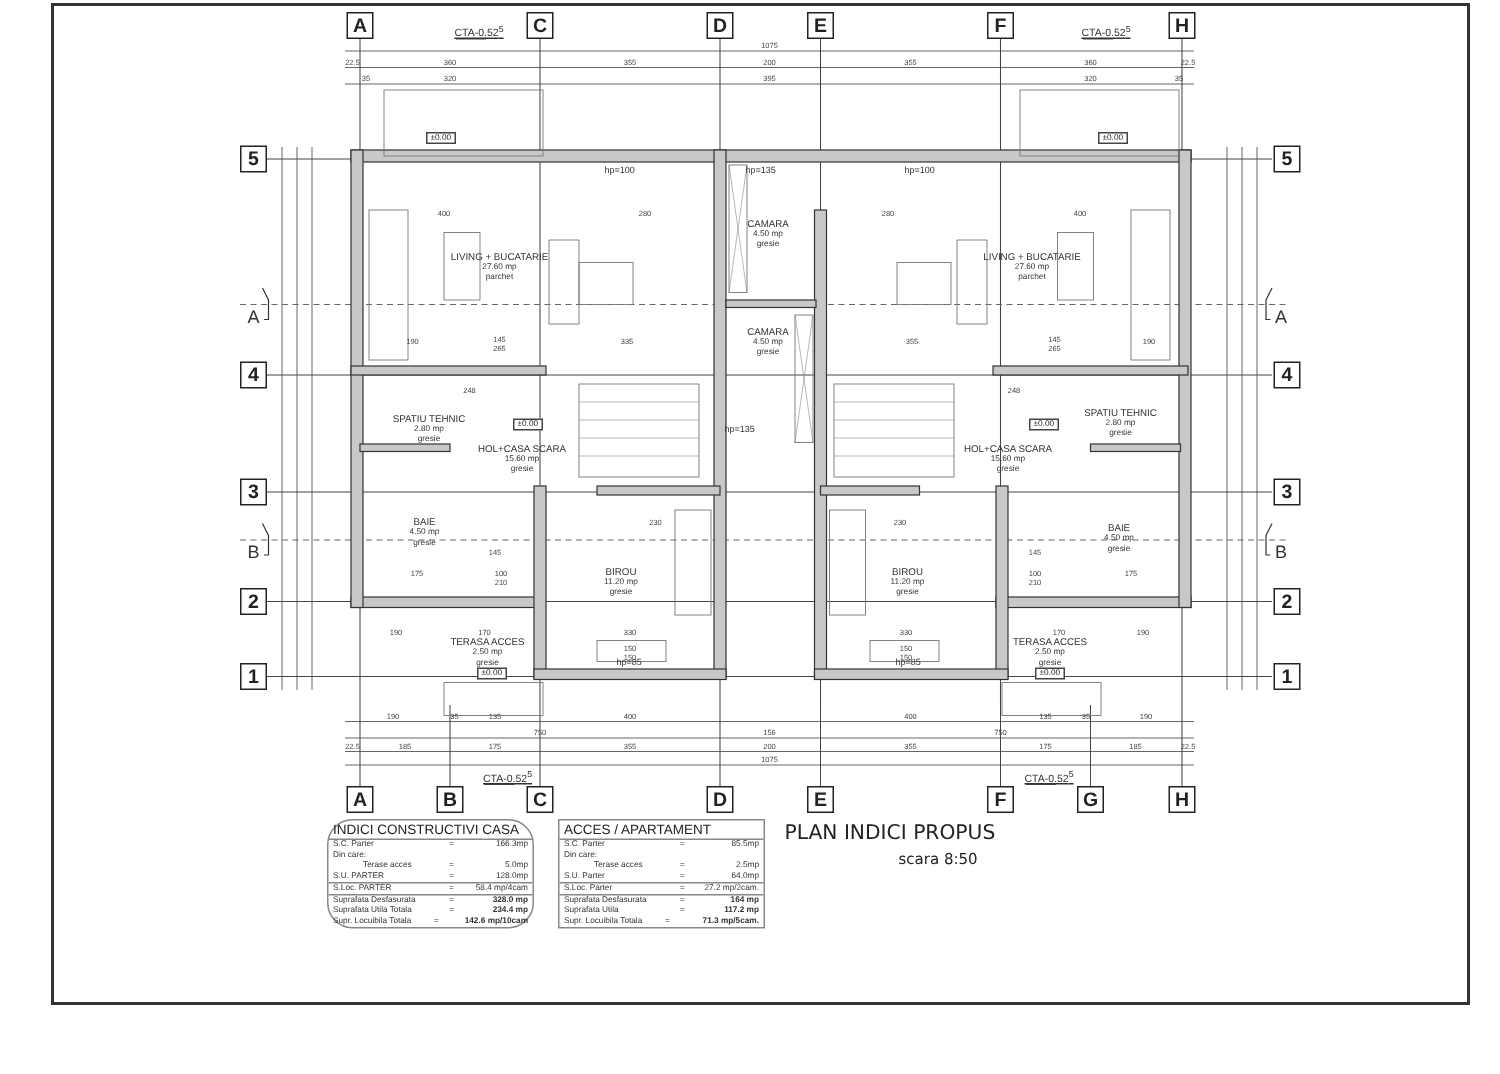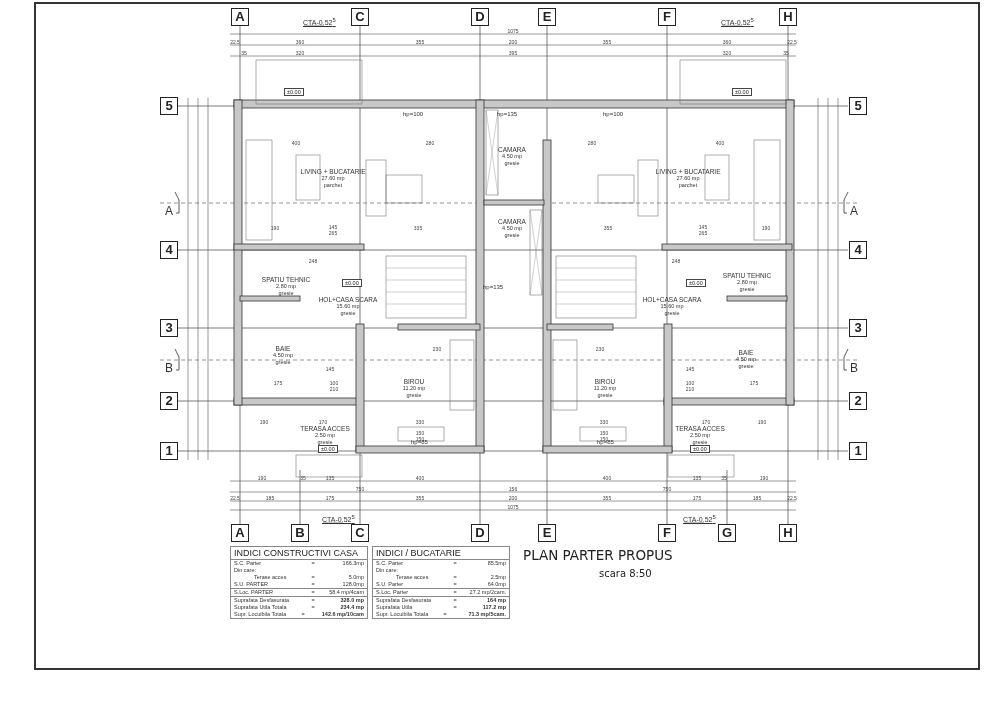--- a/index.html
+++ b/index.html
@@ -343,21 +343,21 @@
     <div class="dim" style="left: 706px; top: 419px;">170</div>
     <div class="dim" style="left: 762px; top: 419px;">190</div>
     <div class="dim" style="left: 420px; top: 419px;">330</div>
     <div class="dim" style="left: 604px; top: 419px;">330</div>
     <div class="dim" style="left: 420px; top: 430px;">150</div>
     <div class="dim" style="left: 420px; top: 436px;">150</div>
     <div class="dim" style="left: 604px; top: 430px;">150</div>
     <div class="dim" style="left: 604px; top: 436px;">150</div>
   </div>
 
-<div class="tbl" style="left:230px;top:546px;width:136px;">
+<div class="tbl" style="left:218px;top:546px;width:136px;border-radius:17px;">
   <div class="title">INDICI CONSTRUCTIVI CASA</div>
   <div class="row">
       <span class="l">S.C. Parter</span>
       <span class="e">=</span>
       <span class="v">166.3mp</span>
     </div>
   <div class="row">
       <span class="l">Din care:</span>
       <span class="e"></span>
       <span class="v"></span>
@@ -388,21 +388,21 @@
       <span class="v">234.4 mp</span>
     </div>
   <div class="row b">
       <span class="l">Supr. Locuibila Totala</span>
       <span class="e">=</span>
       <span class="v" style="width:54px">142.6 mp/10cam</span>
     </div>
 </div>
 
 <div class="tbl" style="left:372px;top:546px;width:136px;">
-  <div class="title">INDICI / BUCATARIE</div>
+  <div class="title">ACCES / APARTAMENT</div>
   <div class="row">
       <span class="l">S.C. Parter</span>
       <span class="e">=</span>
       <span class="v">85.5mp</span>
     </div>
   <div class="row">
       <span class="l">Din care:</span>
       <span class="e"></span>
       <span class="v"></span>
     </div>
@@ -431,14 +431,14 @@
       <span class="e">=</span>
       <span class="v">117.2 mp</span>
     </div>
   <div class="row b">
       <span class="l">Supr. Locuibila Totala</span>
       <span class="e">=</span>
       <span class="v" style="width:54px">71.3 mp/5cam.</span>
     </div>
 </div>
 
-<div class="ptitle">PLAN PARTER PROPUS</div>
+<div class="ptitle">PLAN INDICI PROPUS</div>
 <div class="pscale">scara 8:50</div>
 
 </body></html>

